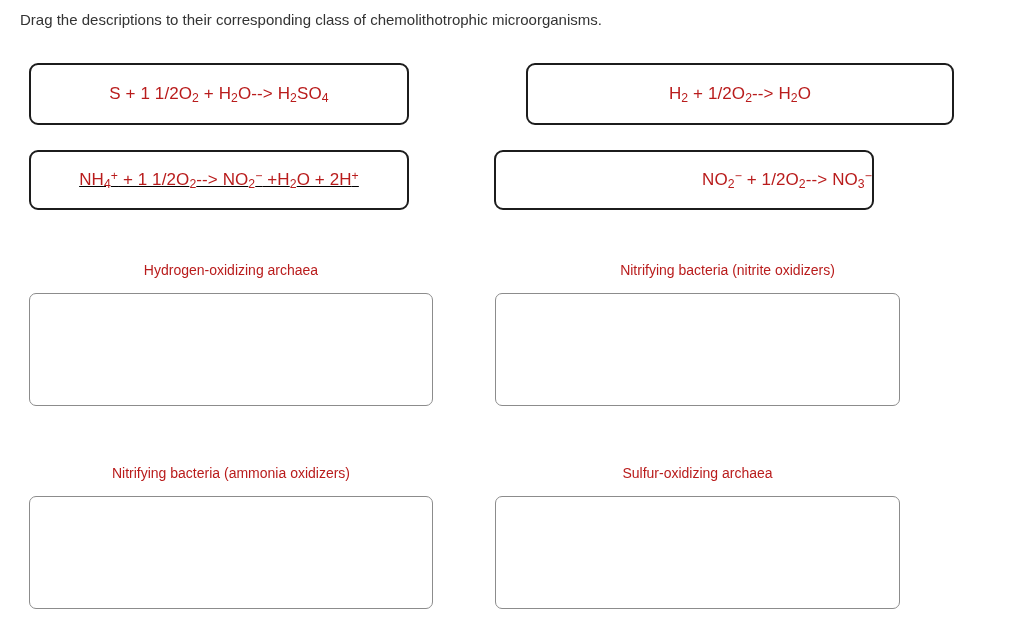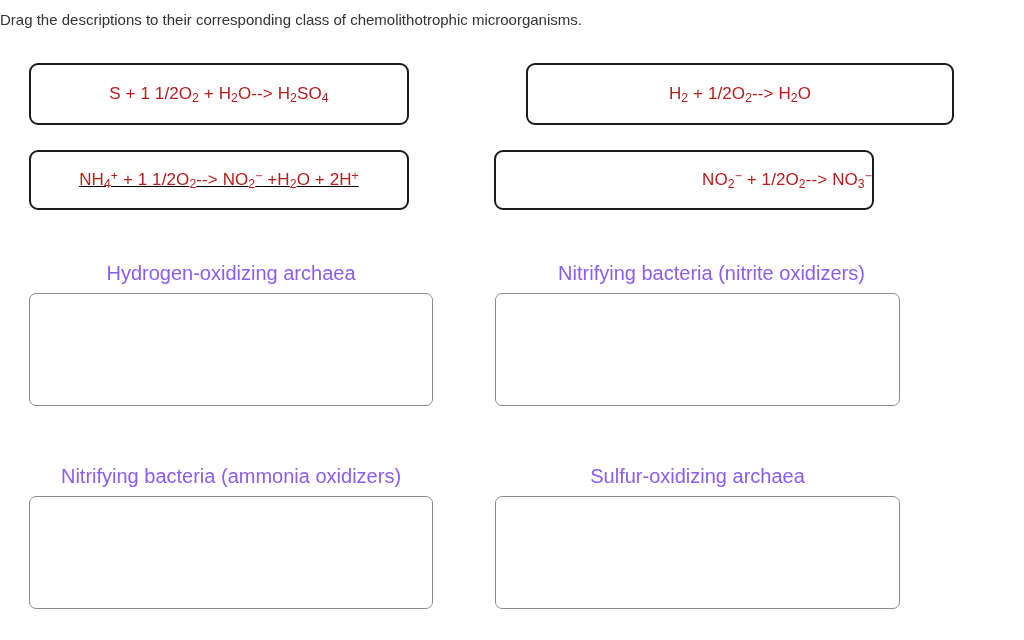--- a/index.html
+++ b/index.html
@@ -17,20 +17,21 @@
 
   
   #prompt {
     position: absolute;
     left: 0px;
     top: 10px;
     font-size: 15px;
     line-height: 20px;
     color: #333333;
     white-space: nowrap;
+    padding-left: 20px;
   }
 
   
   .card {
     position: absolute;
     box-sizing: border-box;
     border: 2px solid #1c1c1c;
     border-radius: 9px;
     background: #ffffff;
     display: flex;
@@ -46,37 +47,37 @@
   }
 
   #card-sulfur   { left: 29px;  top: 63px;  width: 380px; height: 62px; }
   #card-hydrogen { left: 494px; top: 63px;  width: 428px; height: 62px; margin-left: 32px; }
   #card-ammonia  { left: 29px;  top: 150px; width: 380px; height: 60px; text-decoration: underline; }
   #card-nitrite  { left: 494px; top: 150px; width: 380px; height: 60px; justify-content: flex-end; }
 
   
   .target-label {
     position: absolute;
-    font-size: 20px;
-    color: #8b5cf6;
+    font-size: 14px;
+    color: #b91c1c;
     text-align: center;
     white-space: nowrap;
   }
   .dropzone {
     position: absolute;
     box-sizing: border-box;
     border: 1px solid #8c8c8c;
     border-radius: 7px;
     background: #ffffff;
   }
 
   #label-hydrogen-archaea  { left: 29px;  top: 262px; width: 404px; }
   #drop-hydrogen-archaea   { left: 29px;  top: 293px; width: 404px; height: 113px; }
 
-  #label-nitrite-oxidizers { left: 509px; top: 262px; width: 405px; }
+  #label-nitrite-oxidizers { left: 525px; top: 262px; width: 405px; }
   #drop-nitrite-oxidizers  { left: 495px; top: 293px; width: 405px; height: 113px; }
 
   #label-ammonia-oxidizers { left: 29px;  top: 465px; width: 404px; }
   #drop-ammonia-oxidizers  { left: 29px;  top: 496px; width: 404px; height: 113px; }
 
   #label-sulfur-microbes   { left: 495px; top: 465px; width: 405px; }
   #drop-sulfur-microbes    { left: 495px; top: 496px; width: 405px; height: 113px; }
 
   
   sub { font-size: 0.72em; vertical-align: -0.22em; }

